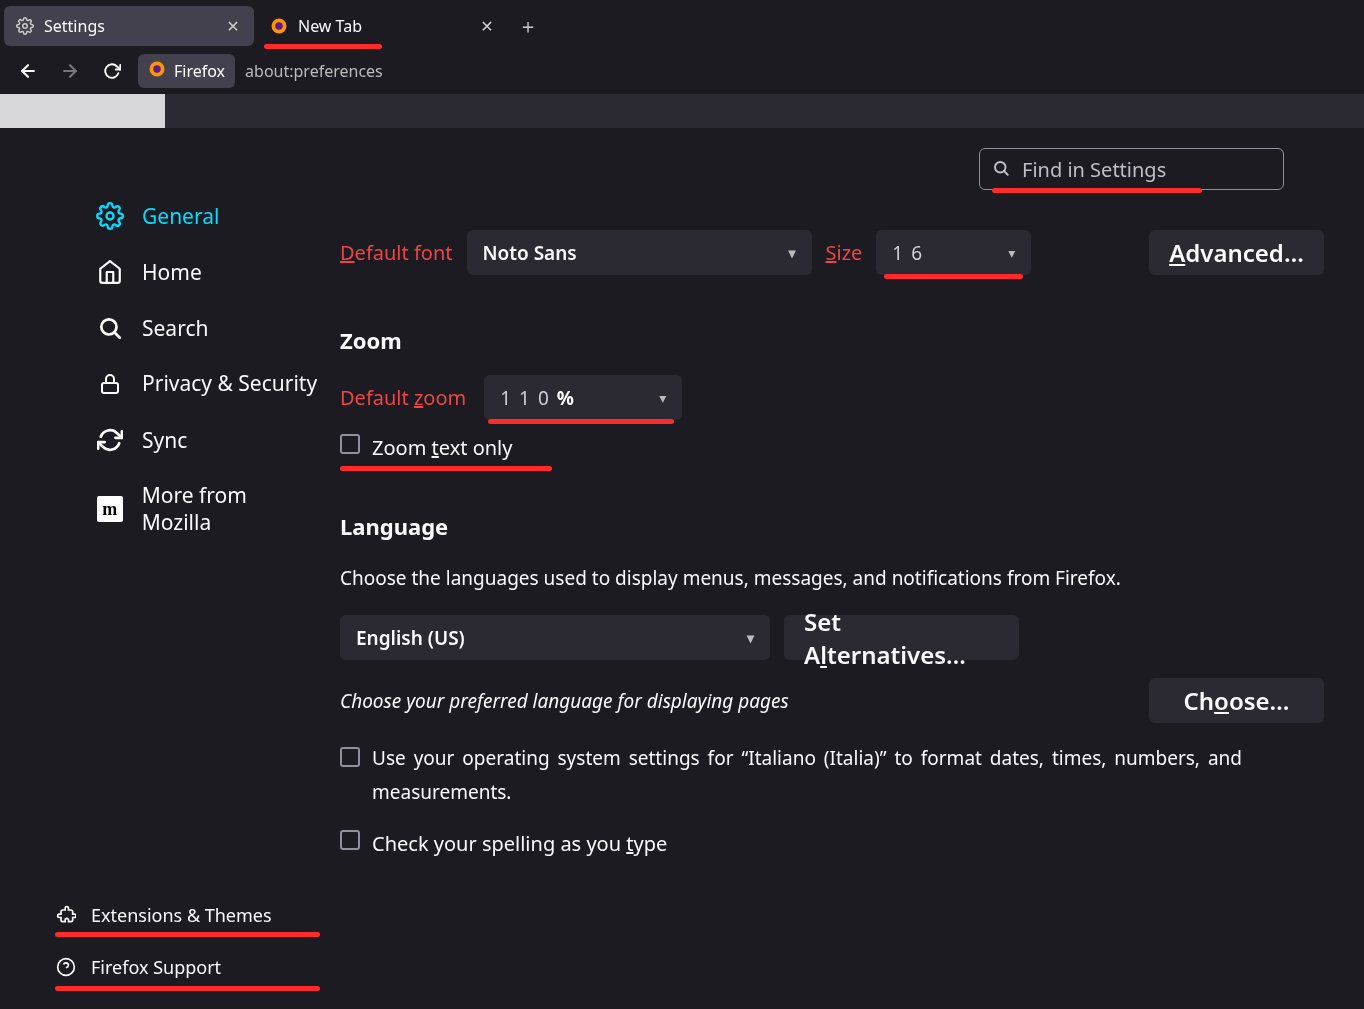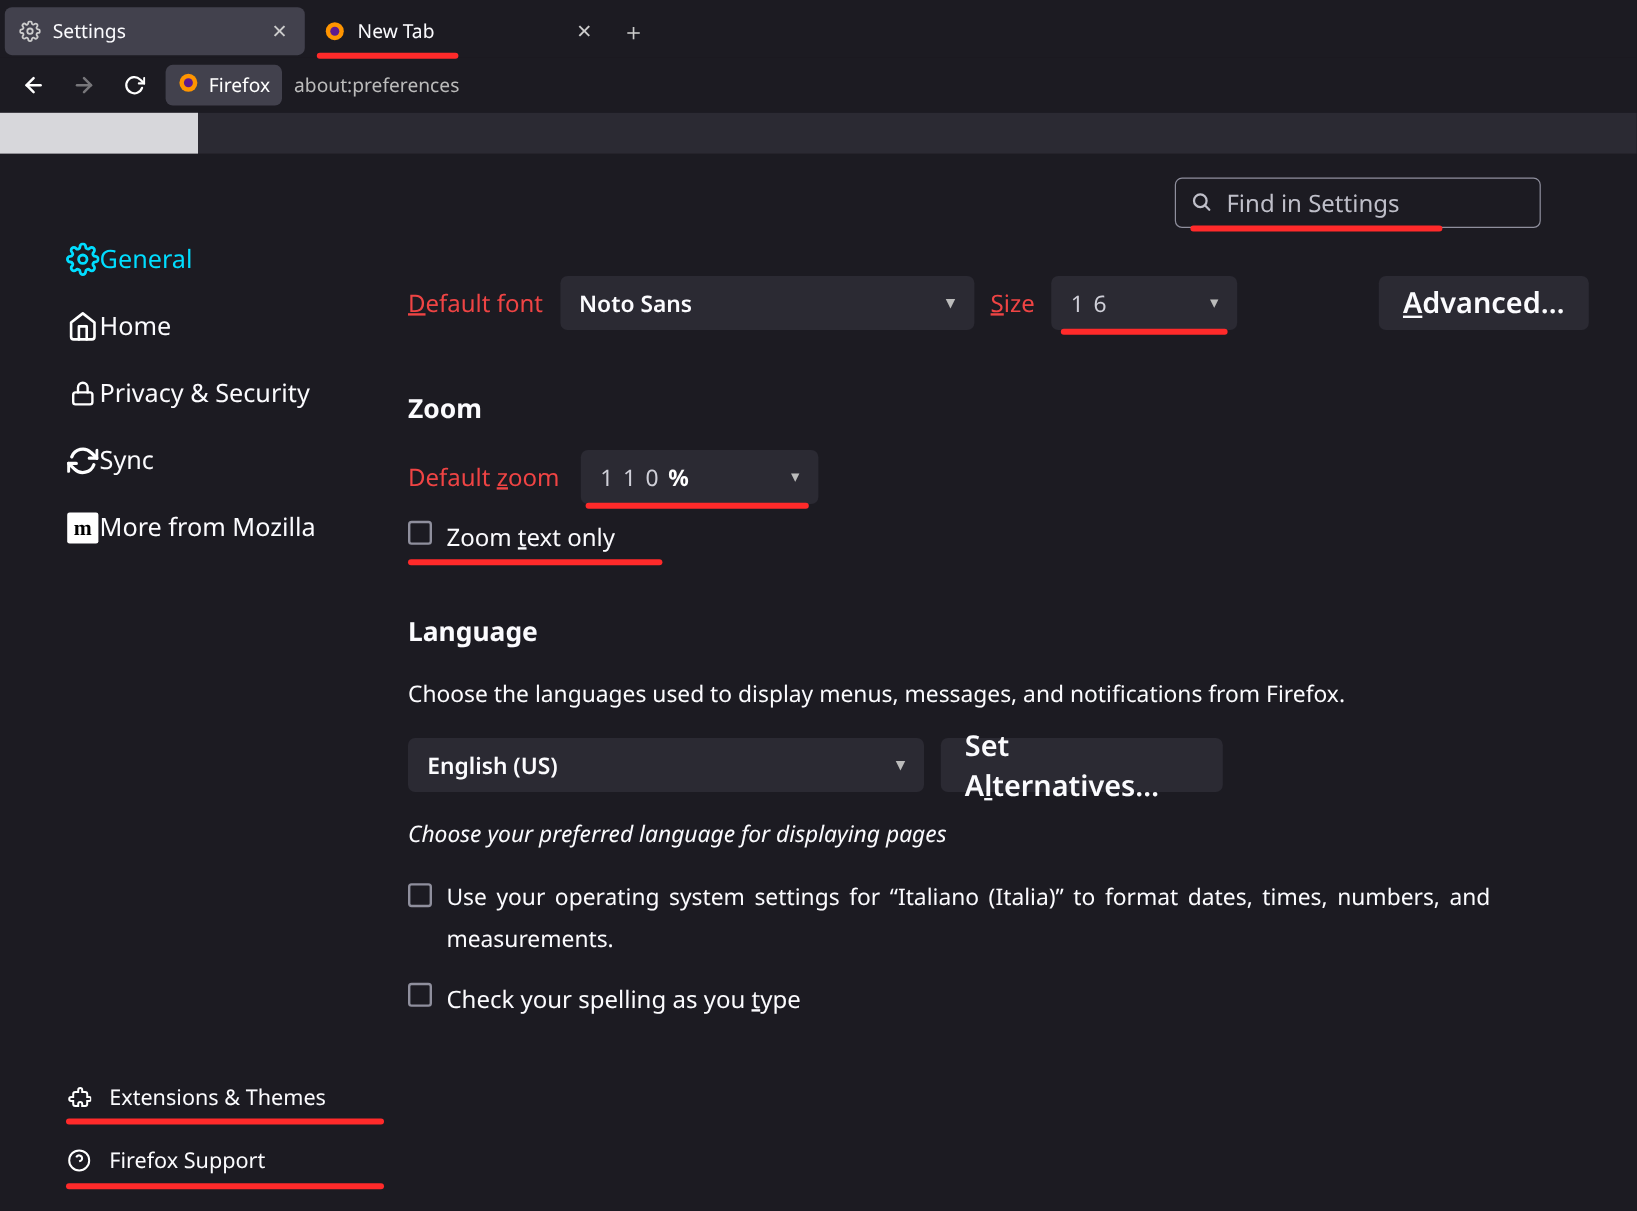--- a/index.html
+++ b/index.html
@@ -63,25 +63,26 @@
     height: calc(1009px - 48px - 46px - 34px);
   }
   .sidebar {
     width: 340px;
     padding: 60px 0 0 0;
     position:relative;
     display:flex;flex-direction:column;
   }
   .sidebar-list { list-style:none; padding:0 20px 0 55px; }
   .sidebar-item {
-    display:flex;align-items:flex-end;
+    display:flex;align-items:center;gap:18px;
     padding: 14px 0;
     font-size: 21px;
     color:#fbfbfe;
     cursor:pointer;
+    margin-left:41px;
   }
   .sidebar-item.active { color:#00ddff; }
   .sidebar-item .icon { width:28px;height:28px;display:flex;align-items:center;justify-content:center;}
   .sidebar-bottom {
     position:absolute; bottom:30px; left:55px; right:20px;
     display:flex;flex-direction:column;gap:14px;
   }
   .sidebar-bottom .link {
     display:flex;align-items:center;gap:14px;font-size:18px;color:#fbfbfe;cursor:pointer;
   }
@@ -211,20 +212,29 @@
         <span class="icon">
           <svg width="26" height="26" viewBox="0 0 24 24" fill="none" stroke="#fff" stroke-width="2" stroke-linecap="round" stroke-linejoin="round">
               <path d="M3 9l9-7 9 7v11a2 2 0 0 1-2 2H5a2 2 0 0 1-2-2z"></path>
               <polyline points="9 22 9 12 15 12 15 22"></polyline>
             </svg>
         </span>
         <span>Home</span>
       </li>
       <li class="sidebar-item">
         <span class="icon">
+          <svg width="26" height="26" viewBox="0 0 24 24" fill="none" stroke="#fff" stroke-width="2.5" stroke-linecap="round">
+              <circle cx="11" cy="11" r="7"></circle>
+              <line x1="21" y1="21" x2="16.65" y2="16.65"></line>
+            </svg>
+        </span>
+        <span>Search</span>
+      </li>
+      <li class="sidebar-item">
+        <span class="icon">
           <svg width="24" height="24" viewBox="0 0 24 24" fill="none" stroke="#fff" stroke-width="2" stroke-linecap="round" stroke-linejoin="round">
               <rect x="4" y="11" width="16" height="10" rx="2"></rect>
               <path d="M8 11V7a4 4 0 0 1 8 0v4"></path>
             </svg>
         </span>
         <span style="line-height:1.3;">Privacy &amp; Security</span>
       </li>
       <li class="sidebar-item">
         <span class="icon">
           <svg width="26" height="26" viewBox="0 0 24 24" fill="none" stroke="#fff" stroke-width="2.5" stroke-linecap="round" stroke-linejoin="round">
@@ -319,20 +329,23 @@
       <div class="select" style="width:430px;">
         <span>English (US)</span>
         <span class="chev">▾</span>
       </div>
       <div class="btn" style="width:235px;">
         <span><span>Set A</span><u class="ak">l</u><span>ternatives…</span></span>
       </div>
     </div>
     <div class="row" style="margin-top:8px;align-items:center;">
       <p class="desc" style="flex:1;margin:0;text-align:left;font-style:italic;">Choose your preferred language for displaying pages</p>
+      <div class="btn" style="width:175px;">
+        <span><span>Ch</span><u class="ak">o</u><span>ose…</span></span>
+      </div>
     </div>
     <div class="checkbox-row align-top" style="margin-top:18px;">
       <span class="checkbox"></span>
       <span class="desc" style="text-align:justify;">Use your operating system settings for “Italiano (Italia)” to format dates, times, numbers, and measurements.</span>
     </div>
     <div class="checkbox-row" style="margin-top:20px;">
       <span class="checkbox"></span>
       <span><span>Check your spelling as you </span><u class="ak">t</u><span>ype</span></span>
     </div>
   </div>

